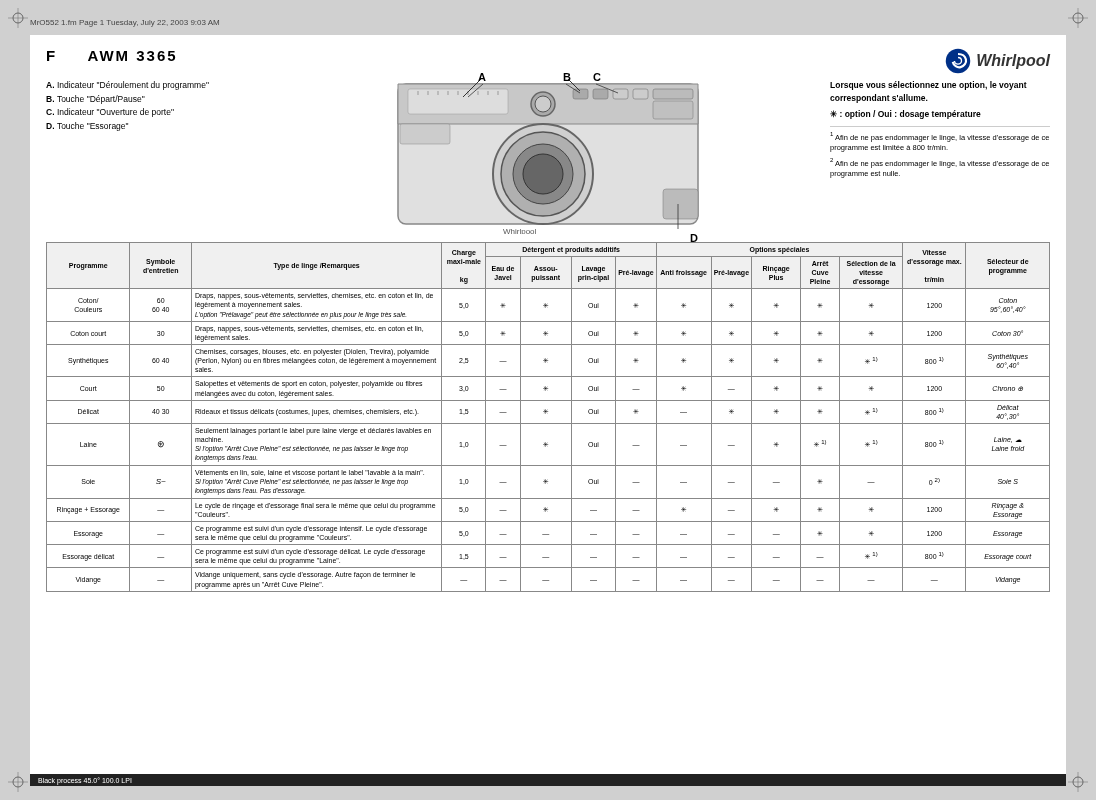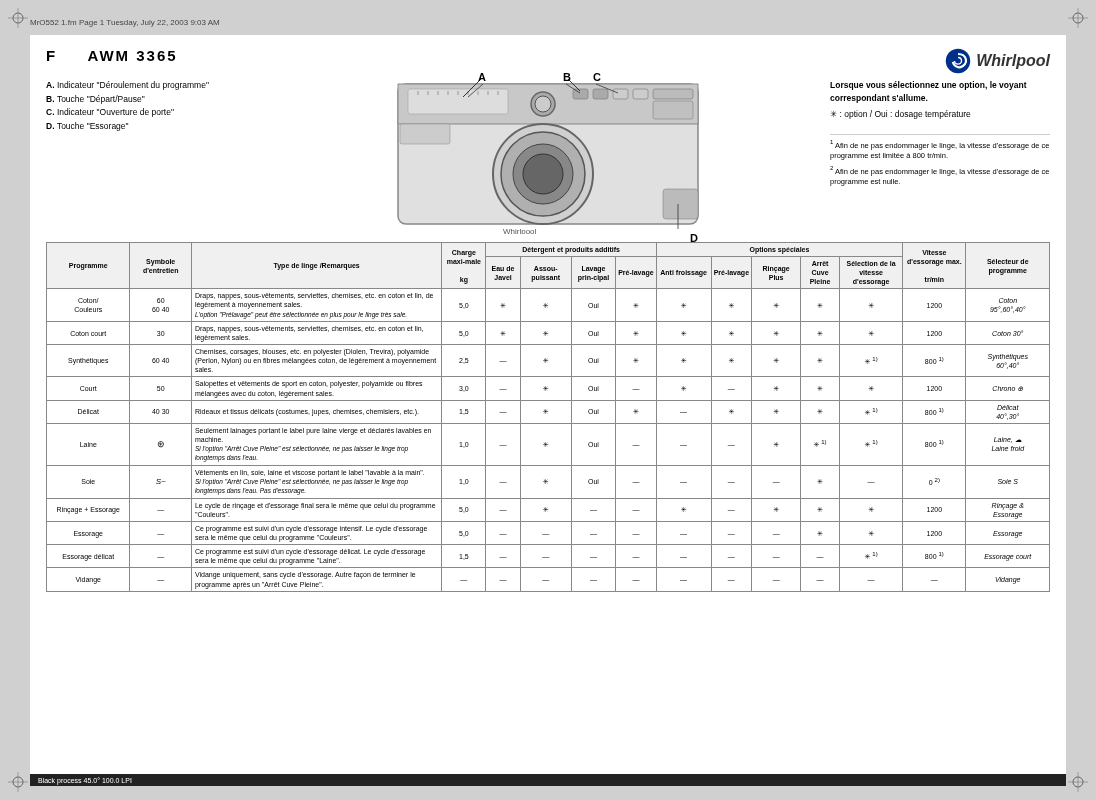--- a/index.html
+++ b/index.html
@@ -111,22 +111,23 @@
     }
 
     .right-panel {
       width: 220px;
       flex-shrink: 0;
       font-size: 8.5px;
       line-height: 1.5;
     }
 
     .right-panel .main-text {
-      margin-bottom: 14px;
+      margin-bottom: 6px;
       font-size: 8.5px;
+      font-weight: bold;
     }
     .right-panel .main-text p {
       margin-bottom: 2px;
     }
 
     .footnotes-top {
       font-size: 7.5px;
       line-height: 1.4;
       border-top: 1px solid #ccc;
       padding-top: 3px;

